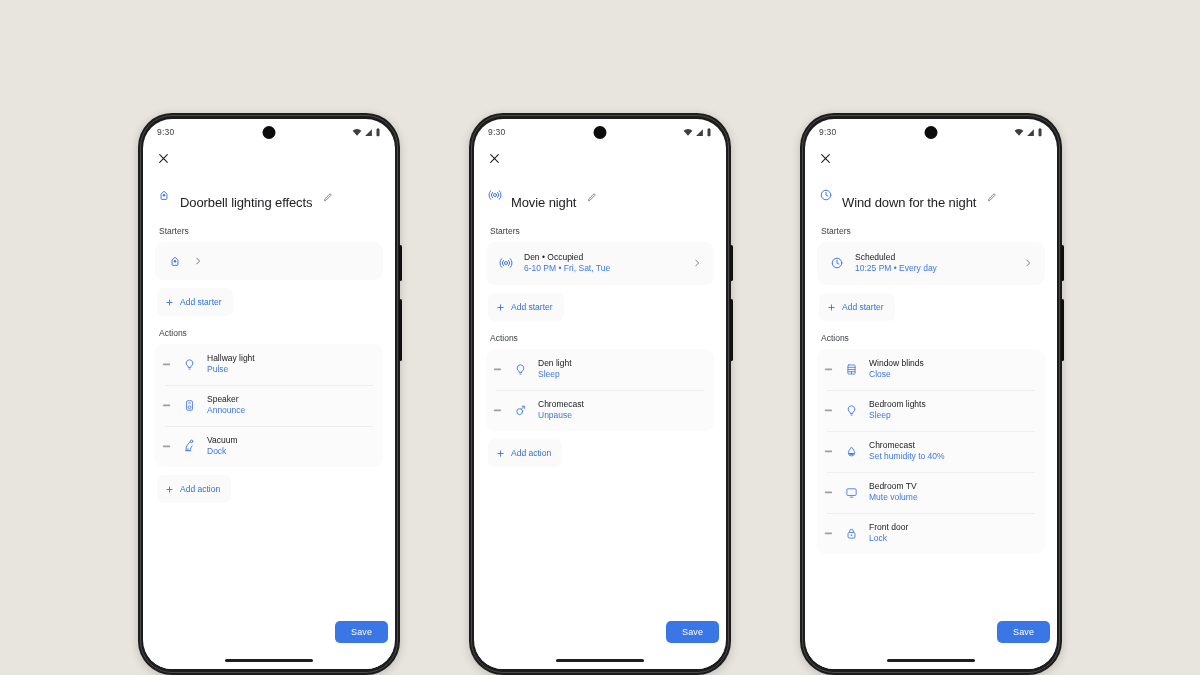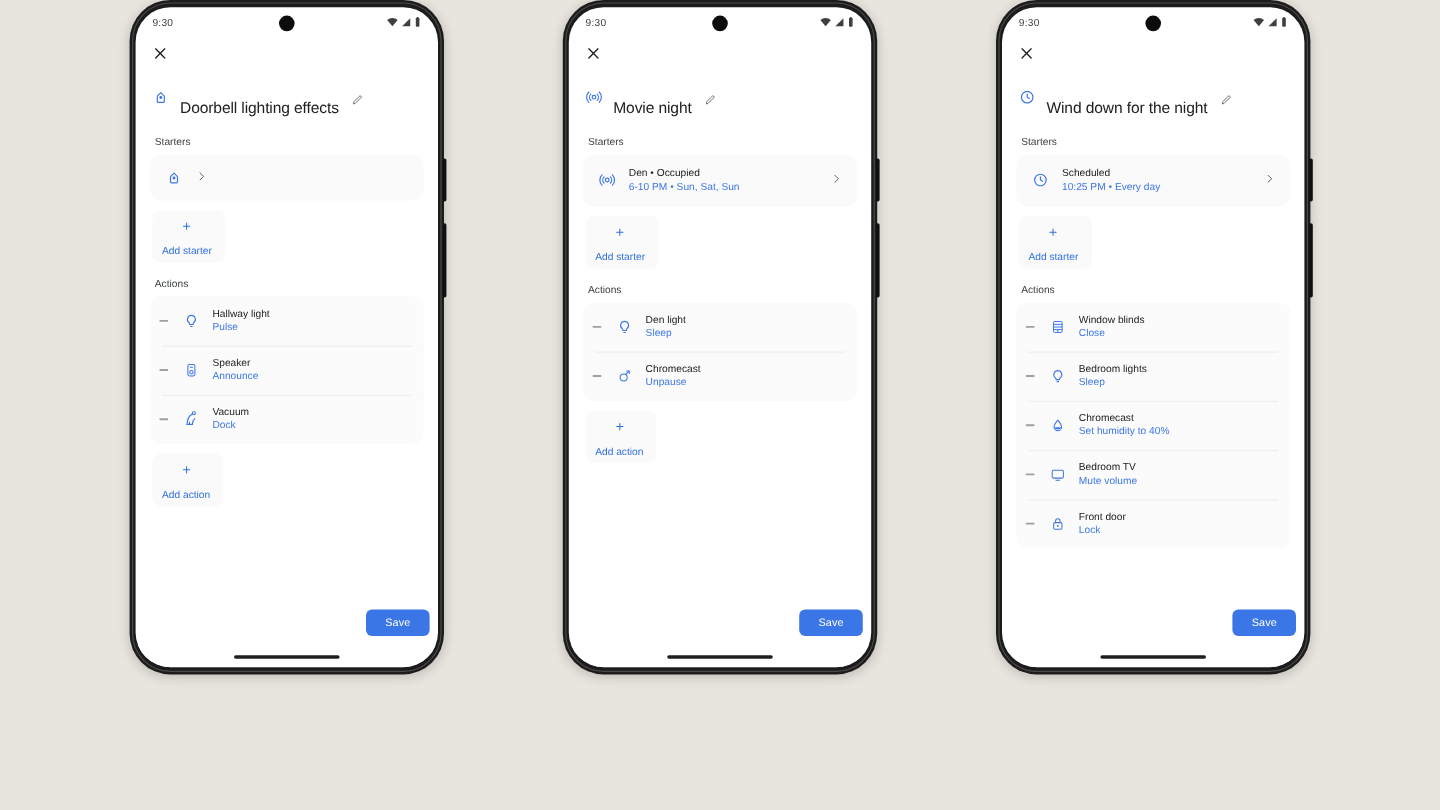--- a/index.html
+++ b/index.html
@@ -10,23 +10,23 @@
     background: #e8e4de;
     font-family: "Liberation Sans", sans-serif;
     overflow: hidden;
     position: relative;
   }
 
   .stage {
     position: absolute;
     inset: 0;
     display: flex;
-    align-items: flex-start;
+    align-items: flex-end;
     justify-content: center;
-    gap: 99px;
+    gap: 69px;
   }
 
   
   .phone {
     position: relative;
     width: 262px;
     height: 562px;
     border-radius: 34px;
     background: #1c1c1c;
     padding: 6px 5px;
@@ -194,21 +194,20 @@
   
   .add-chip {
     display: inline-flex;
     align-items: center;
     gap: 6px;
     margin: 8px 0 0 2px;
     padding: 5px 11px 5px 8px;
     border-radius: 7px;
     background: #fafafa;
     cursor: pointer;
-    flex-direction: column;
   }
   .add-chip-label {
     font-size: 8.5px;
     color: #2f6fe0;
   }
 
   
   .save-wrap {
     position: absolute;
     right: 7px;
@@ -432,21 +431,21 @@
                 <svg id="ic-presence" width="14" height="14" viewBox="0 0 24 24" fill="none" stroke="#3d76e8" stroke-width="1.7" stroke-linecap="round">
                   <circle cx="12" cy="12" r="2.6"></circle>
                   <path d="M7.5 7.5 A6.4 6.4 0 0 0 7.5 16.5"></path>
                   <path d="M16.5 7.5 A6.4 6.4 0 0 1 16.5 16.5"></path>
                   <path d="M4.6 4.6 A10.4 10.4 0 0 0 4.6 19.4"></path>
                   <path d="M19.4 4.6 A10.4 10.4 0 0 1 19.4 19.4"></path>
                 </svg>
               </span>
       <div class="row-texts">
         <div class="row-title">Den • Occupied</div>
-        <div class="row-sub">6-10 PM • Sun, Sat, Sun</div>
+        <div class="row-sub">6-10 PM • Fri, Sat, Tue</div>
       </div>
       <span class="chevron"><svg id="ic-chevron" width="10" height="10" viewBox="0 0 24 24" fill="none" stroke="#5f6368" stroke-width="2" stroke-linecap="round" stroke-linejoin="round">
                   <path d="M9 5 L16 12 L9 19"></path>
                 </svg></span>
     </div>
           </div>
         <div class="add-chip">
           <span><svg id="ic-plus" width="9" height="9" viewBox="0 0 24 24" fill="none" stroke="#2f6fe0" stroke-width="2.3" stroke-linecap="round">
                 <path d="M12 5 V19 M5 12 H19"></path>
               </svg></span>

